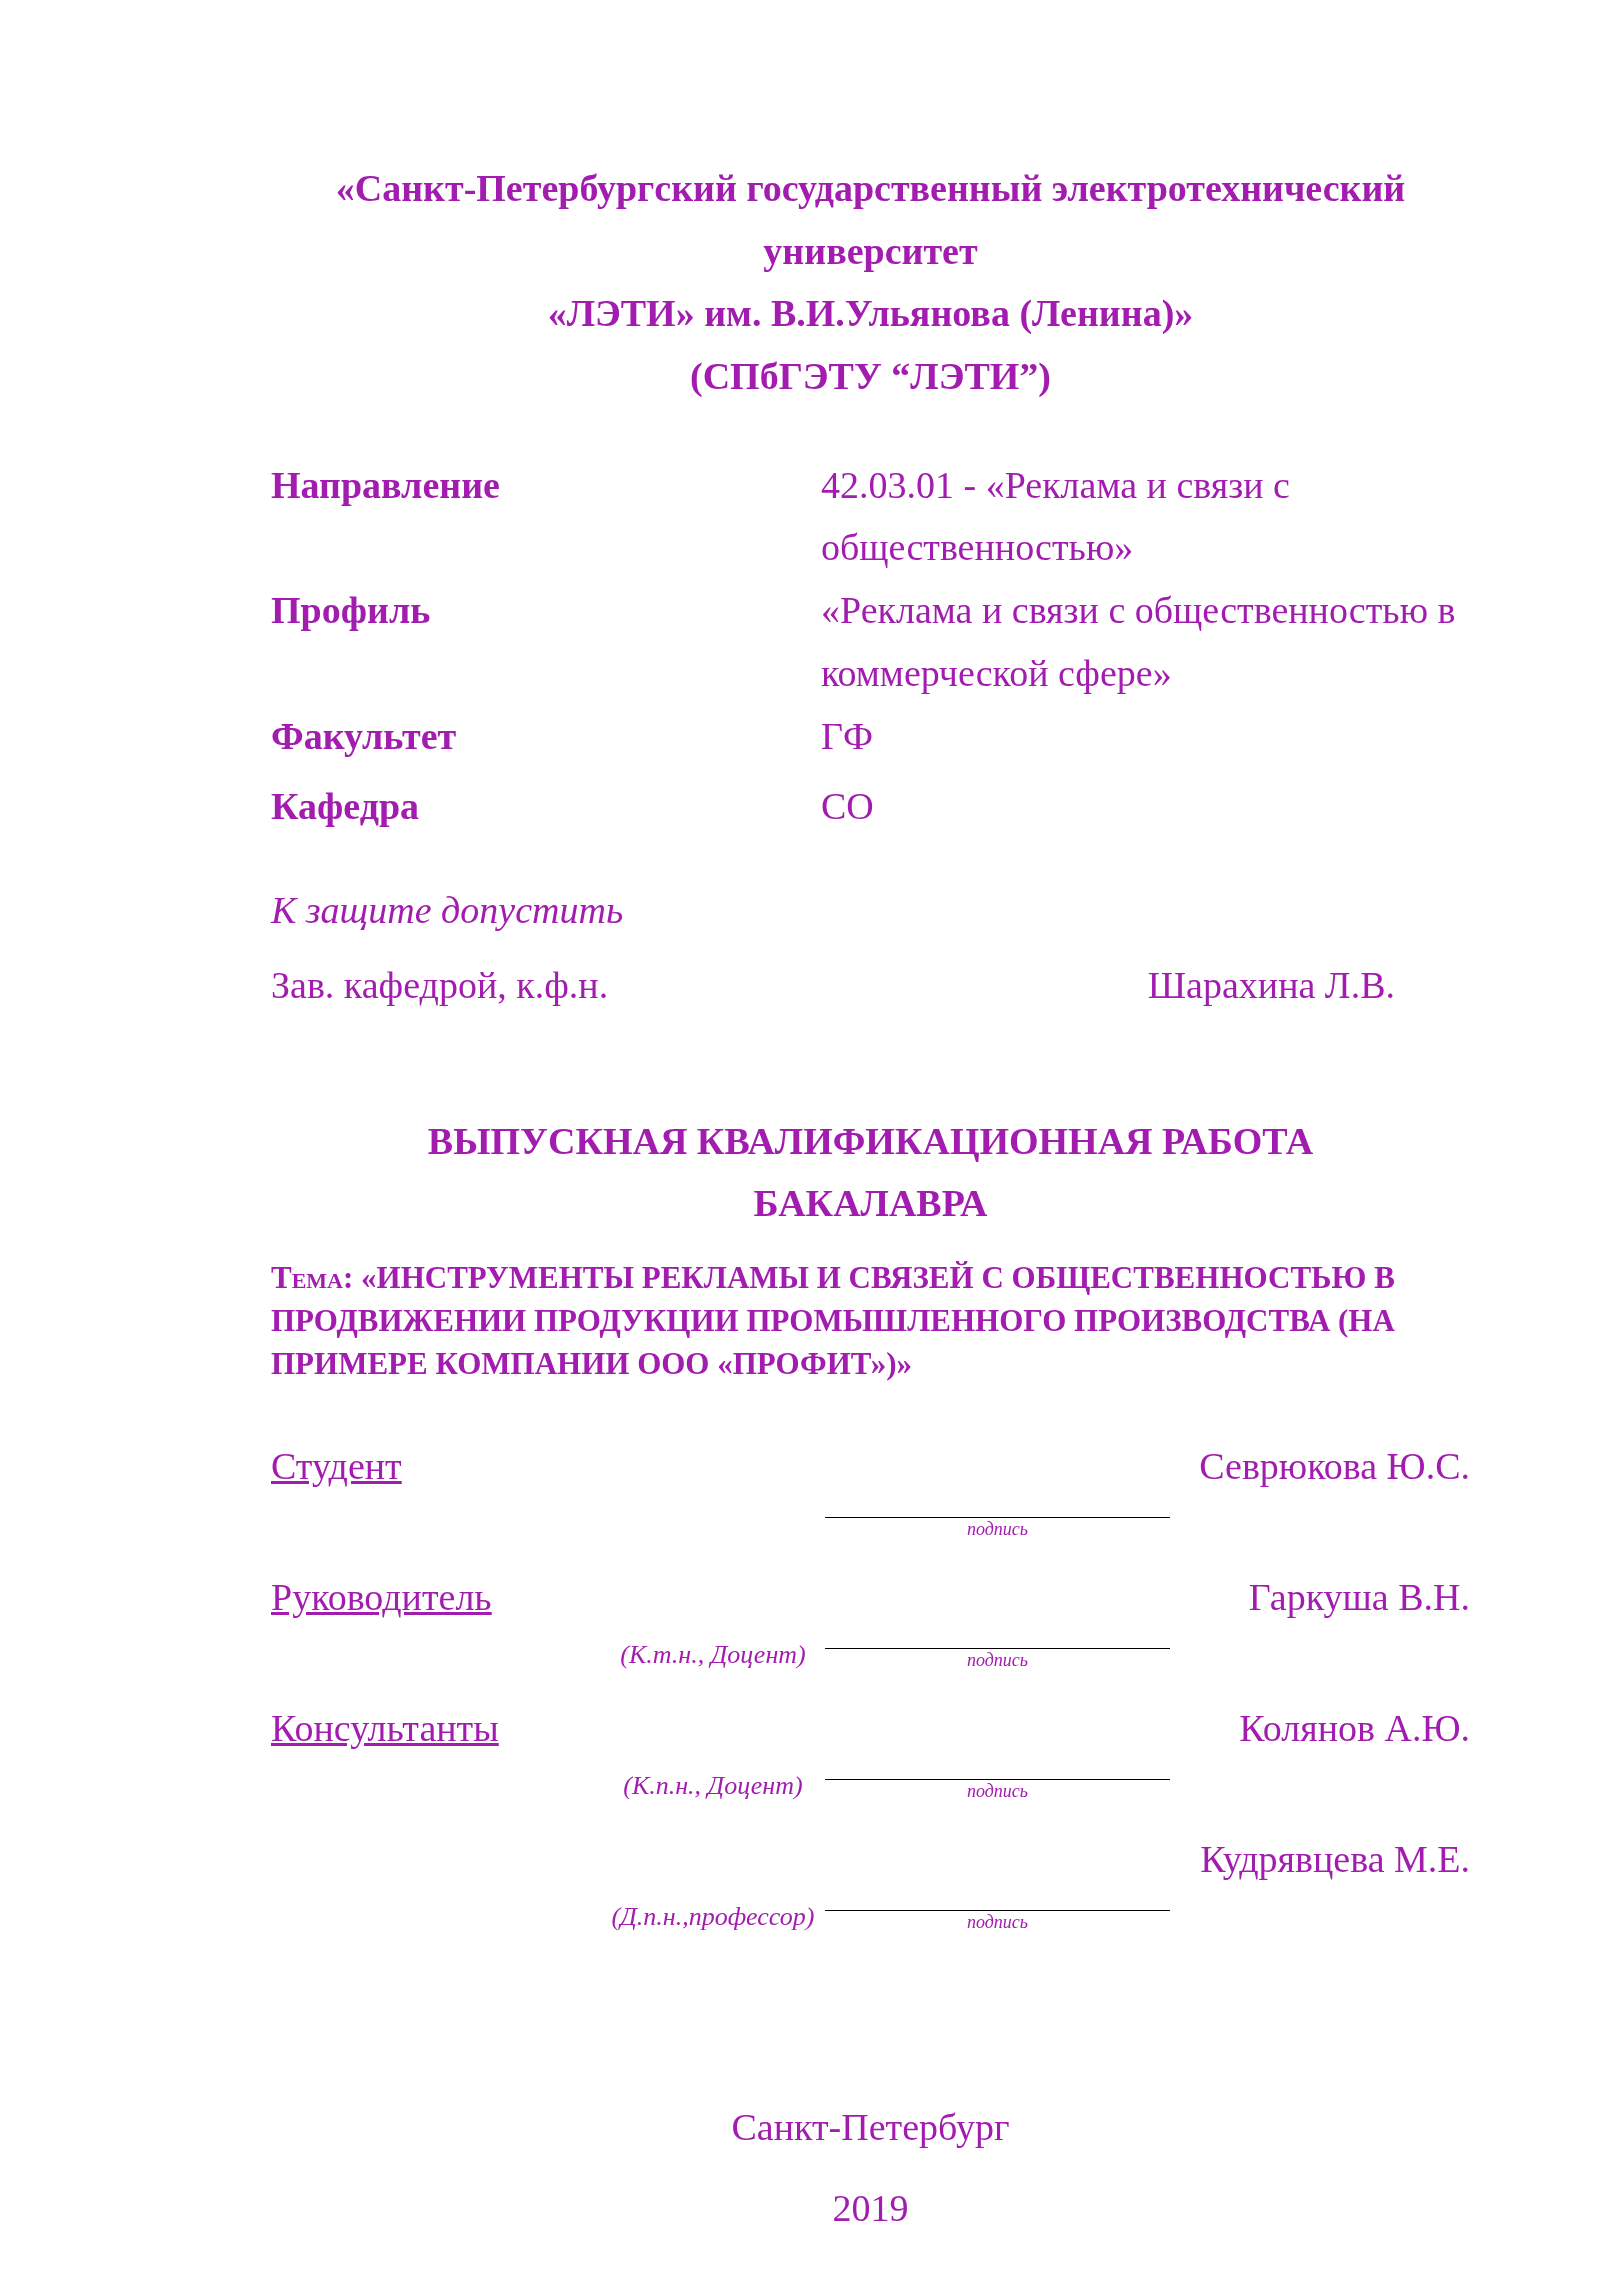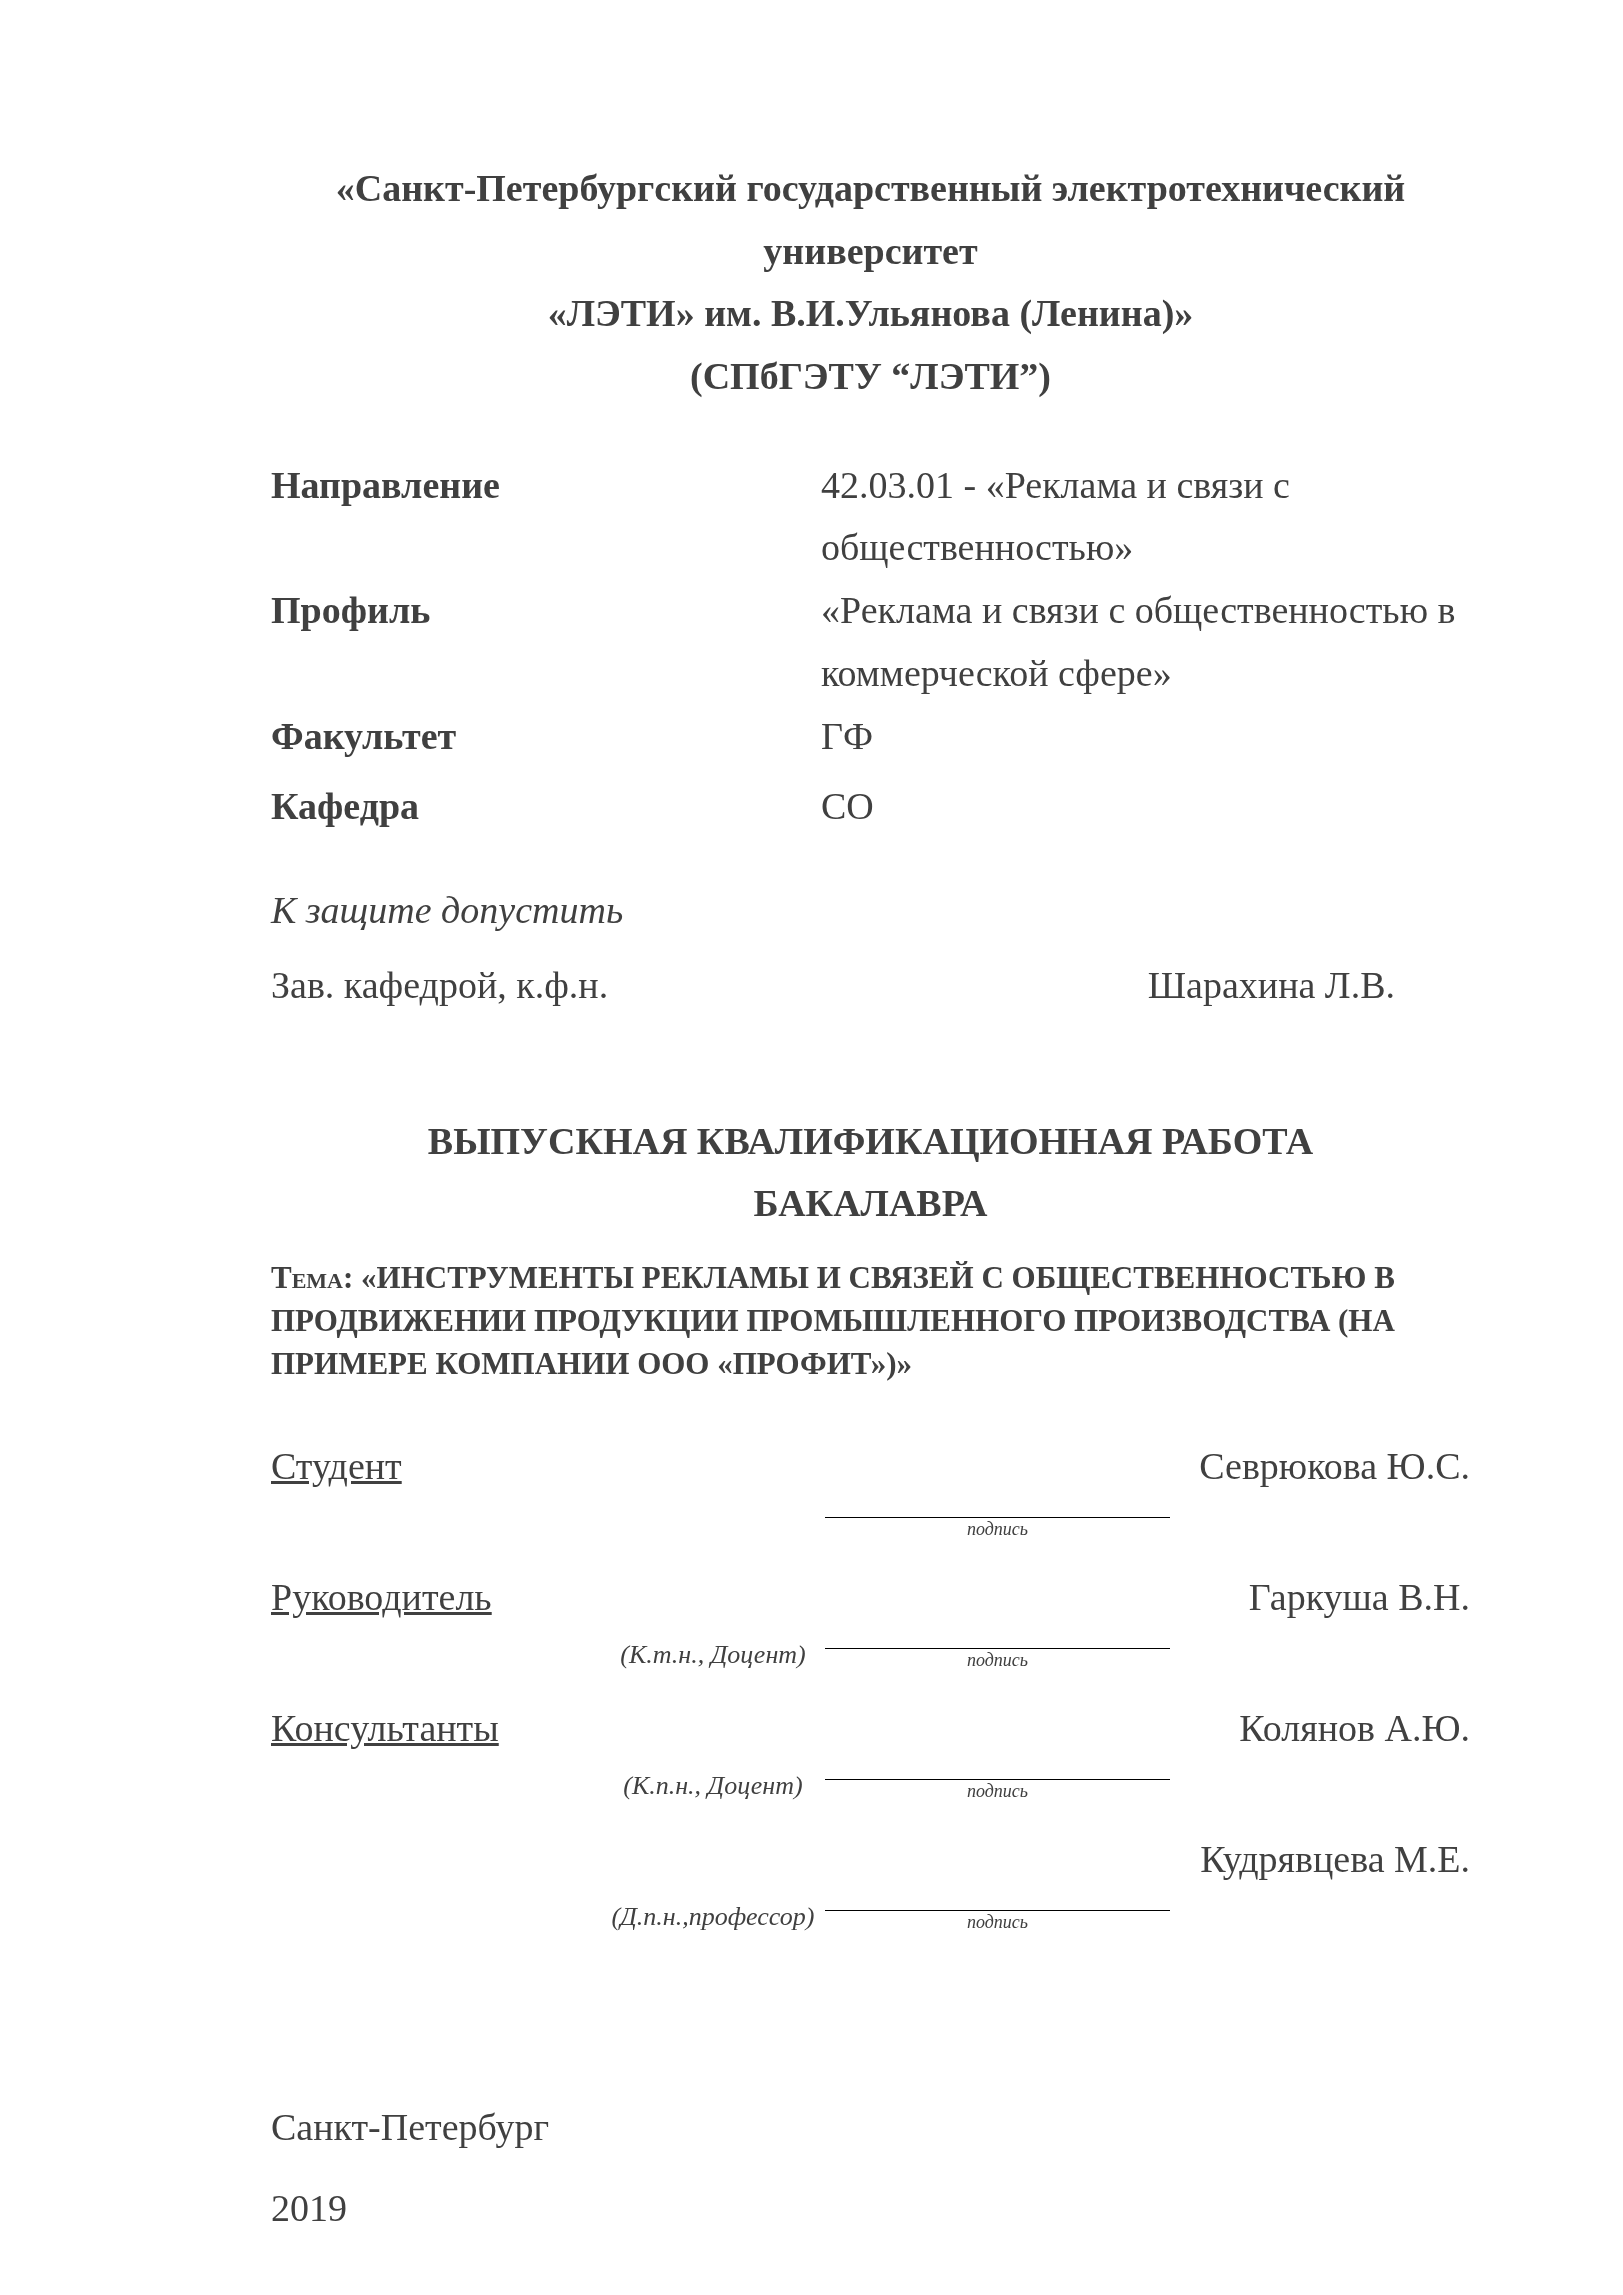--- a/index.html
+++ b/index.html
@@ -6,21 +6,21 @@
     margin: 0;
     padding: 0;
     background: #ffffff;
   }
   .page {
     position: relative;
     width: 1590px;
     height: 2295px;
     box-sizing: border-box;
     background: #ffffff;
-    color: #404040;
+    color: #a21caf;
     font-family: "Liberation Serif", "DejaVu Serif", serif;
     font-size: 38px;
     line-height: 1.65;
     padding: 157px 120px 8px 271px;
     overflow: hidden;
   }
 
   
   .univ-header {
     text-align: center;
@@ -94,21 +94,21 @@
     line-height: 1.1;
   }
   .sig-name {
     grid-column: 4;
     text-align: right;
   }
 
   
   .footer {
     margin-top: 137px;
-    text-align: left;
+    text-align: center;
   }
   .footer .year { margin-top: 19px; }
 </style>
 </head>
 <body>
 
 <div class="page">
 
   <header class="univ-header">
     <div>«Санкт-Петербургский государственный электротехнический университет</div>

